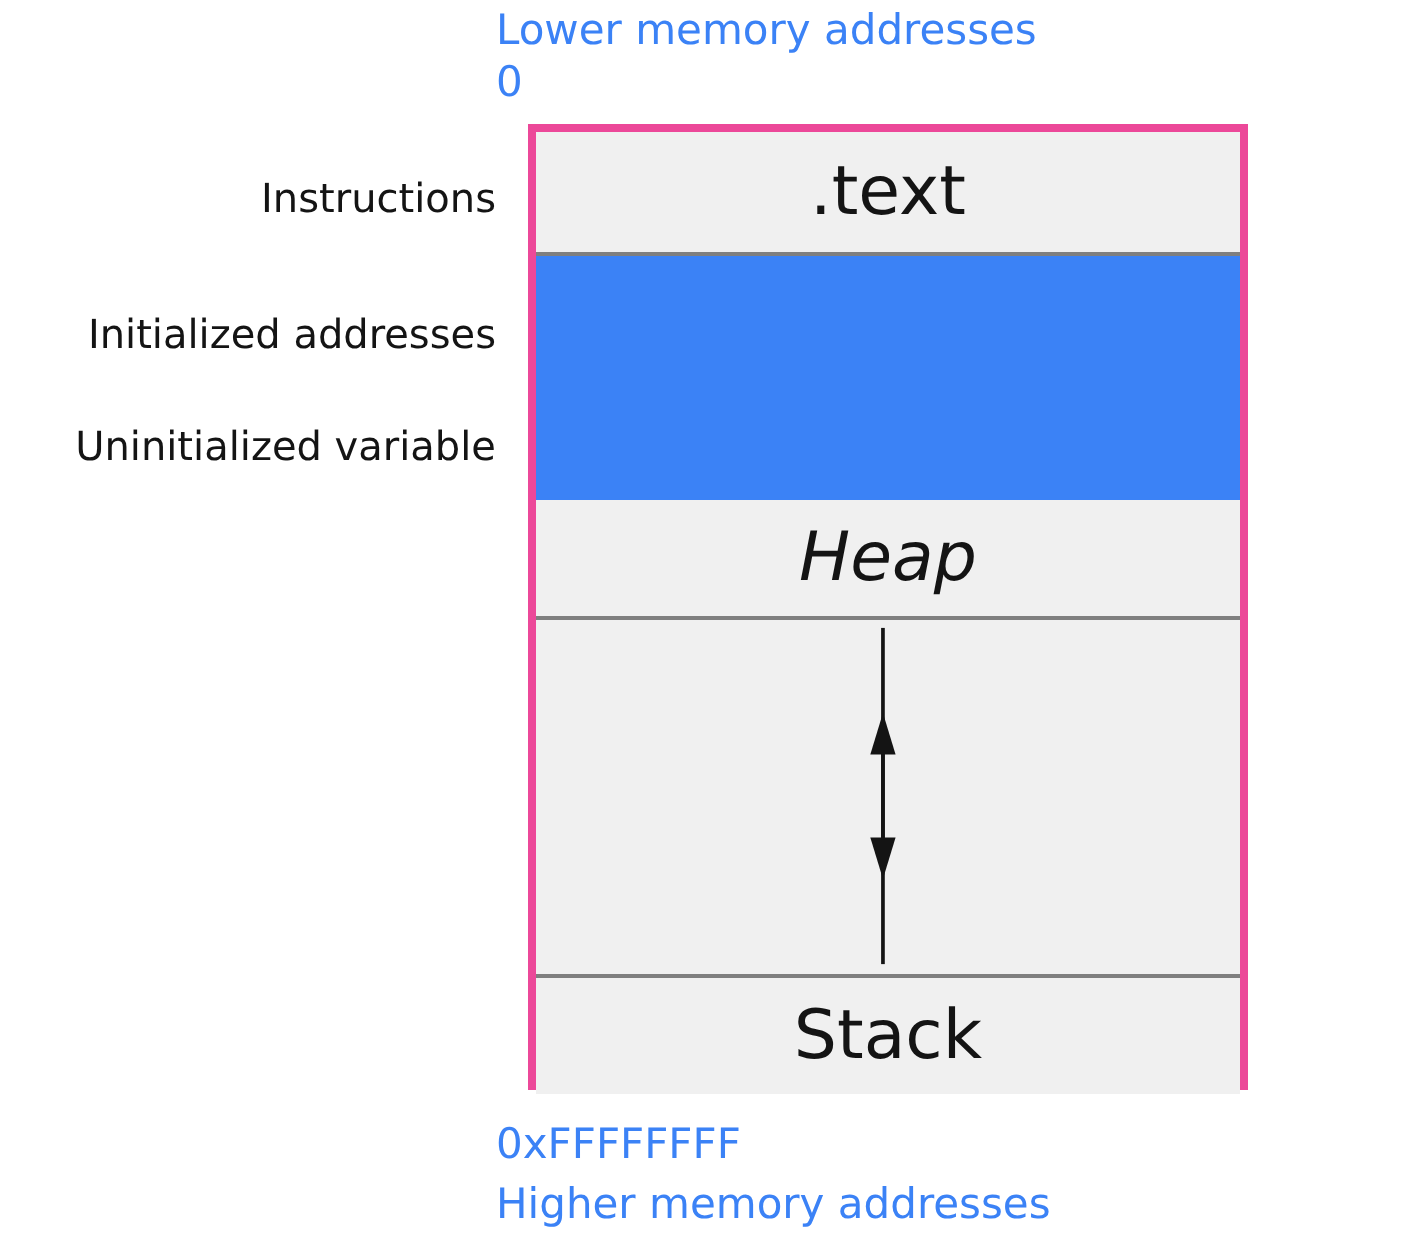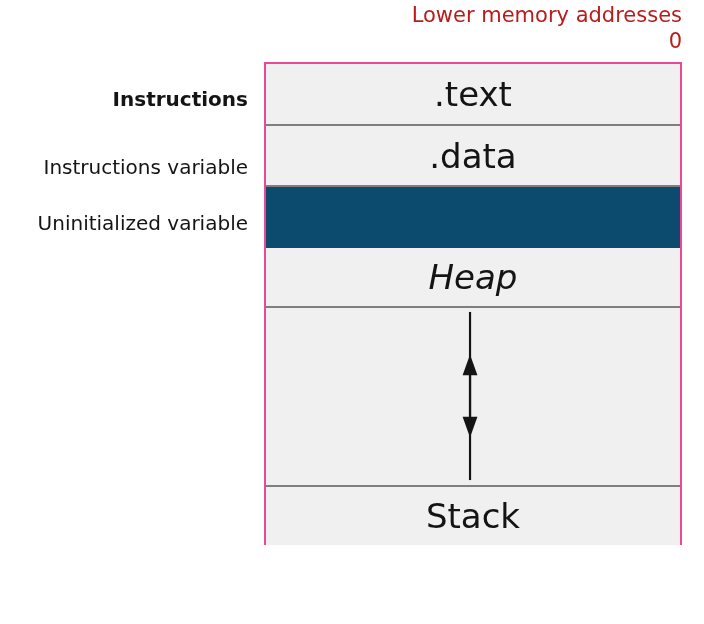--- a/index.html
+++ b/index.html
@@ -19,43 +19,43 @@
   #diagram {
     position: absolute;
     left: 0; top: 0;
     width: 704px;
     height: 624px;
   }
 
   
   .caption {
     position: absolute;
-    left: 264px;
+    left: 248px;
     width: 418px;
-    text-align: right;
+    text-align: left;
     font-size: 21px;
     line-height: 26px;
     white-space: nowrap;
-    color: #b91c1c;
+    color: #3b82f6;
   }
   #caption-lower   { top: 2px; }
   #caption-zero    { top: 28px; }
   #caption-maxaddr { top: 559px; }
   #caption-higher  { top: 589px; }
 
   
   #memory-column {
     position: absolute;
     left: 264px;
     top: 62px;
-    width: 418px;
+    width: 360px;
     height: 483px;
-    border: 2px solid #ec4899;
+    border: 4px solid #ec4899;
     box-sizing: border-box;
-    background: #0c4a6e;
+    background: #3b82f6;
   }
 
   .segment {
     position: absolute;
     left: 0;
     width: 100%;
     box-sizing: border-box;
     background: #f0f0f0;
     border-bottom: 2px solid #7f7f7f;
     display: flex;
@@ -91,42 +91,39 @@
   
   .side-label {
     position: absolute;
     right: 456px;           
     text-align: right;
     font-size: 20px;
     line-height: 24px;
     white-space: nowrap;
     color: #141414;
   }
-  #side-instructions { top: 87px; font-weight: bold; }
+  #side-instructions { top: 87px; }
   #side-initialized  { top: 155px; }
   #side-uninit       { top: 211px; text-align: center; }
 </style>
 </head>
 <body>
 
 <div id="diagram">
 
   <div class="caption" id="caption-lower">Lower memory addresses</div>
 
   <div class="caption" id="caption-zero">0</div>
 
   <div id="memory-column">
 
     <div class="segment" id="seg-text">
       <span class="segment-label">.text</span>
     </div>
 
-    <div class="segment" id="seg-data">
-      <span class="segment-label">.data</span>
-    </div>
 
 
     <div class="segment" id="seg-heap">
       <span class="segment-label">Heap</span>
     </div>
 
     <div class="segment" id="seg-free">
       <svg id="growth-arrows" viewBox="0 0 418 179" preserveAspectRatio="none">
 
         <g>
@@ -142,19 +139,21 @@
     </div>
 
     <div class="segment" id="seg-stack">
       <span class="segment-label">Stack</span>
     </div>
 
   </div>
 
   <div class="side-label" id="side-instructions">Instructions</div>
 
-  <div class="side-label" id="side-initialized">Instructions variable</div>
+  <div class="side-label" id="side-initialized">Initialized addresses</div>
 
   <div class="side-label" id="side-uninit">Uninitialized variable</div>
 
+  <div class="caption" id="caption-maxaddr">0xFFFFFFFF</div>
 
+  <div class="caption" id="caption-higher">Higher memory addresses</div>
 
 </div>
 
 </body></html>

